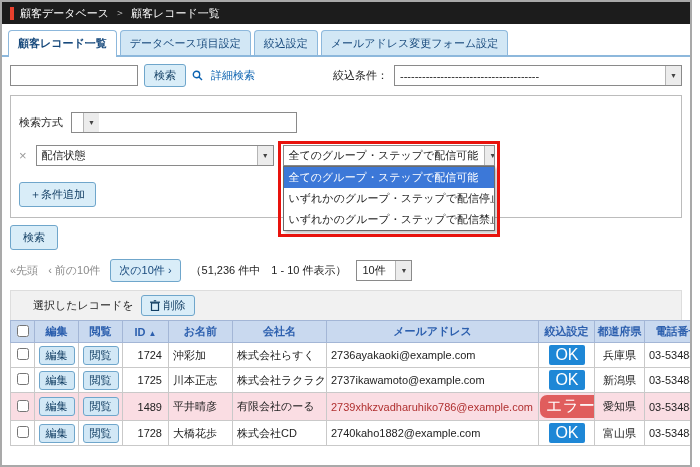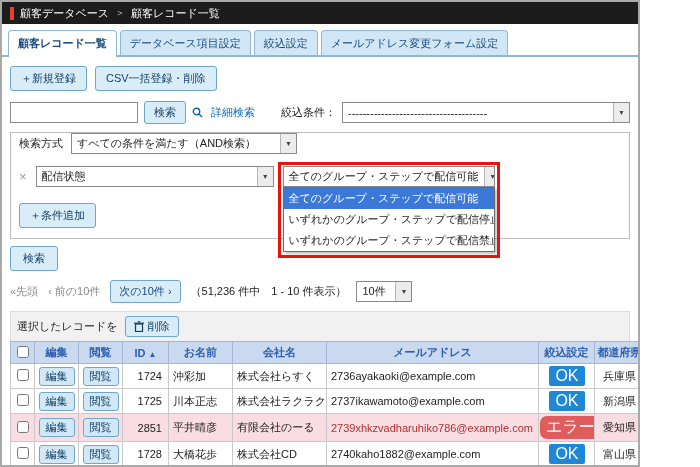--- a/index.html
+++ b/index.html
@@ -1,18 +1,18 @@
 <!DOCTYPE html>
 <html><head>
 <meta charset="utf-8">
 <style>
   * { margin: 0; padding: 0; box-sizing: border-box; }
   body { background: #fff; font-family: "Liberation Sans", "DejaVu Sans", sans-serif; }
   .frame {
-    width: 640px; height: 467px; border: 2px solid #a9a9a9; background: #fff;
+    width: 692px; height: 467px; border: 2px solid #a9a9a9; background: #fff;
     overflow: hidden; position: relative; font-size: 11px; color: #222;
   }
   
   .topbar {
     height: 22px; background: #1c1c1c; color: #fff; display: flex;
     align-items: center; padding: 0 8px; gap: 6px; font-size: 11px;
   }
   .red-accent { width: 4px; height: 13px; background: #e8402d; display: inline-block; }
   .crumb-sep { color: #ddd; font-size: 10px; }
   
@@ -46,21 +46,21 @@
     background: #fff; border: 1px solid #8a8a8a; height: 21px;
     font-size: 11px; color: #222; padding-left: 5px; cursor: pointer;
     white-space: nowrap; overflow: hidden;
   }
   .caret {
     min-width: 16px; height: 100%; display: inline-flex; align-items: center;
     justify-content: center; background: #ececec; border-left: 1px solid #b5b5b5;
     font-size: 7px; color: #444; margin-left: 6px;
   }
   
-  .cond-box { border: 1px solid #bcbcbc; padding: 0 8px 10px; position: relative; margin-bottom: 7px; }
+  .cond-box { border: 1px solid #bcbcbc; padding: 16px 8px 10px; position: relative; margin-bottom: 7px; }
   .method-row { display: flex; align-items: center; gap: 8px; margin-bottom: 12px; }
   .cond-row { display: flex; align-items: center; gap: 9px; }
   .remove-x { color: #9a9a9a; font-size: 13px; cursor: pointer; }
   .dd-area { position: relative; width: 212px; }
   .dd-face { width: 100%; }
   .dd-list {
     position: absolute; left: 0; top: 21px; width: 100%; background: #fff;
     border: 1px solid #6b6b6b; box-shadow: 2px 2px 3px rgba(0,0,0,.25); z-index: 10;
   }
   .dd-opt { height: 21px; line-height: 21px; padding: 0 5px; white-space: nowrap; overflow: hidden; cursor: pointer; }
@@ -75,21 +75,21 @@
   .pg-muted { color: #8a8a8a; }
   .pg-next {
     background: #d9edf8; border: 1px solid #6fa6cb; border-radius: 3px;
     color: #17497c; padding: 3px 8px; cursor: pointer;
   }
   .csv-btn {
     background: #9fd69f; border: 1px solid #57a457; border-radius: 3px;
     color: #103b10; padding: 3px 10px; cursor: pointer; font-family: inherit; font-size: 11px;
   }
   
-  .select-row { display: flex; align-items: center; gap: 7px; background: #f1f1f1; padding: 4px 6px; border: 1px solid #ddd; border-bottom: none; }
+  .select-row { display: flex; align-items: center; gap: 7px; background: #f1f1f1; padding: 4px 22px; border: 1px solid #ddd; border-bottom: none; }
   
   table { width: 100%; border-collapse: collapse; font-size: 11px; table-layout: fixed; }
   th {
     background: #c9d9ef; color: #2c5fae; border: 1px solid #a3b6d6;
     padding: 3px 2px; text-align: center; font-weight: bold; white-space: nowrap; overflow: hidden;
   }
   td { border: 1px solid #c9c9c9; padding: 2px 4px; background: #fff; white-space: nowrap; overflow: hidden; height: 22px; }
   td.center { text-align: center; padding: 2px 1px; }
   td.num { text-align: right; padding-right: 6px; }
   tr.error-row td { background: #fadde3; }
@@ -121,24 +121,20 @@
   <div class="tabbar">
     <div class="tab active">顧客レコード一覧</div>
     <div class="tab">データベース項目設定</div>
     <div class="tab">絞込設定</div>
     <div class="tab">メールアドレス変更フォーム設定</div>
   </div>
 
   <div class="content">
 
     
-    <div class="btn-row">
-      <button class="btn">＋新規登録</button>
-      <button class="btn">CSV一括登録・削除</button>
-    </div>
 
     
     <div class="search-row">
       <input class="search-input" type="text" style="">
       <button class="btn" style="padding:3px 9px;">検索</button>
       <a class="link" href="#">
         <svg class="icon-svg" width="11" height="11" viewBox="0 0 11 11">
             <circle cx="4.5" cy="4.5" r="3.2" fill="none" stroke="#0b62b0" stroke-width="1.4"></circle>
             <line x1="7" y1="7" x2="10" y2="10" stroke="#0b62b0" stroke-width="1.4"></line>
           </svg>
@@ -150,21 +146,20 @@
         <span>--------------------------------------</span>
         <span class="caret">▼</span>
       </span>
     </div>
 
     
     <div class="cond-box">
       <div class="method-row">
         <span>検索方式</span>
         <span class="select" style="width:226px;">
-          <span>すべての条件を満たす（AND検索）</span>
           <span class="caret">▼</span>
         </span>
       </div>
 
       <div class="cond-row">
         <span class="remove-x">×</span>
         <span class="select" style="width:238px;">
           <span>配信状態</span>
           <span class="caret">▼</span>
         </span>
@@ -265,21 +260,21 @@
           <td>株式会社ラクラク</td>
           <td>2737ikawamoto@example.com</td>
           <td class="center"><span class="badge badge-ok">OK</span></td>
           <td class="center">新潟県</td>
           <td>03-5348-8070</td>
         </tr>
         <tr class="error-row">
           <td class="center"><input type="checkbox" style=""></td>
           <td class="center"><span class="mini-btn">編集</span></td>
           <td class="center"><span class="mini-btn">閲覧</span></td>
-          <td class="num">2851</td>
+          <td class="num">1489</td>
           <td>平井晴彦</td>
           <td>有限会社のーる</td>
           <td class="email-error">2739xhkzvadharuhiko786@example.com</td>
           <td class="center"><span class="badge badge-error">エラー</span></td>
           <td class="center">愛知県</td>
           <td>03-5348-8070</td>
         </tr>
         <tr>
           <td class="center"><input type="checkbox" style=""></td>
           <td class="center"><span class="mini-btn">編集</span></td>

